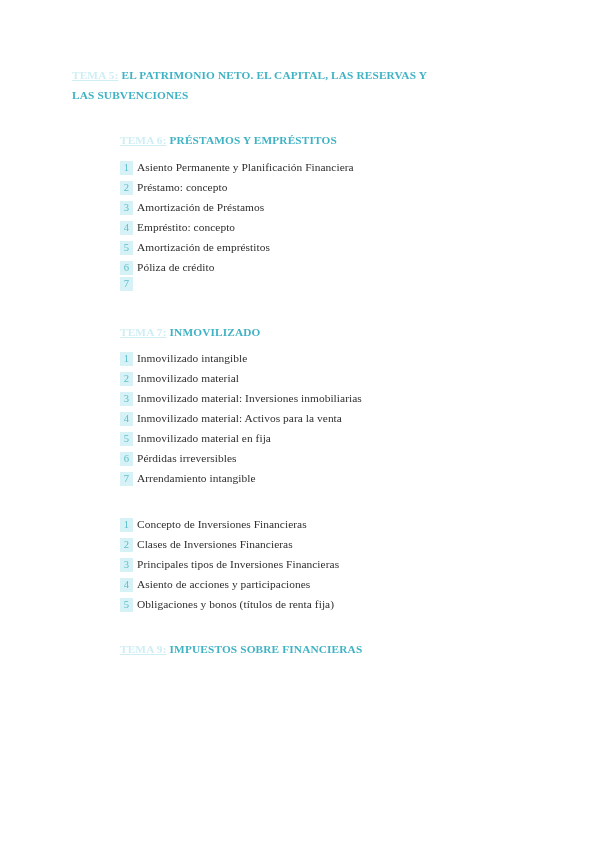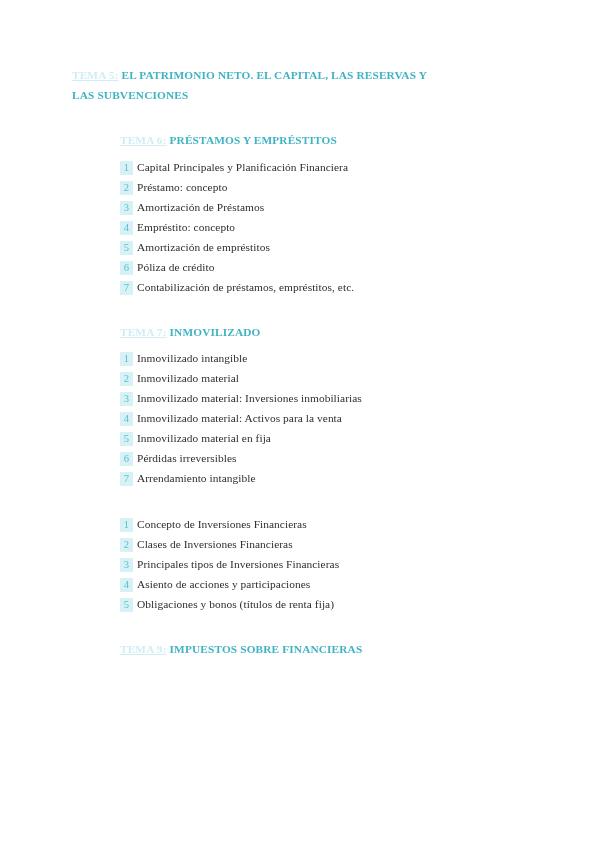--- a/index.html
+++ b/index.html
@@ -110,21 +110,21 @@
       </div>
     </div>
 
     <div class="section">
       <div class="heading">
         <span class="tema-prefix">TEMA 6:</span><span class="heading-text">PRÉSTAMOS Y EMPRÉSTITOS</span>
       </div>
       <ul class="toc-list">
         <li class="toc-item">
           <span class="toc-num">1</span>
-          <span class="toc-text">Capital Principales y Planificación Financiera</span>
+          <span class="toc-text">Asiento Permanente y Planificación Financiera</span>
         </li>
         <li class="toc-item">
           <span class="toc-num">2</span>
           <span class="toc-text">Préstamo: concepto</span>
         </li>
         <li class="toc-item">
           <span class="toc-num">3</span>
           <span class="toc-text">Amortización de Préstamos</span>
         </li>
         <li class="toc-item">
@@ -134,21 +134,20 @@
         <li class="toc-item">
           <span class="toc-num">5</span>
           <span class="toc-text">Amortización de empréstitos</span>
         </li>
         <li class="toc-item">
           <span class="toc-num">6</span>
           <span class="toc-text">Póliza de crédito</span>
         </li>
         <li class="toc-item">
           <span class="toc-num">7</span>
-          <span class="toc-text">Contabilización de préstamos, empréstitos, etc.</span>
         </li>
       </ul>
     </div>
 
     <div class="section">
       <div class="heading">
         <span class="tema-prefix">TEMA 7:</span><span class="heading-text">INMOVILIZADO</span>
       </div>
       <ul class="toc-list">
         <li class="toc-item">

